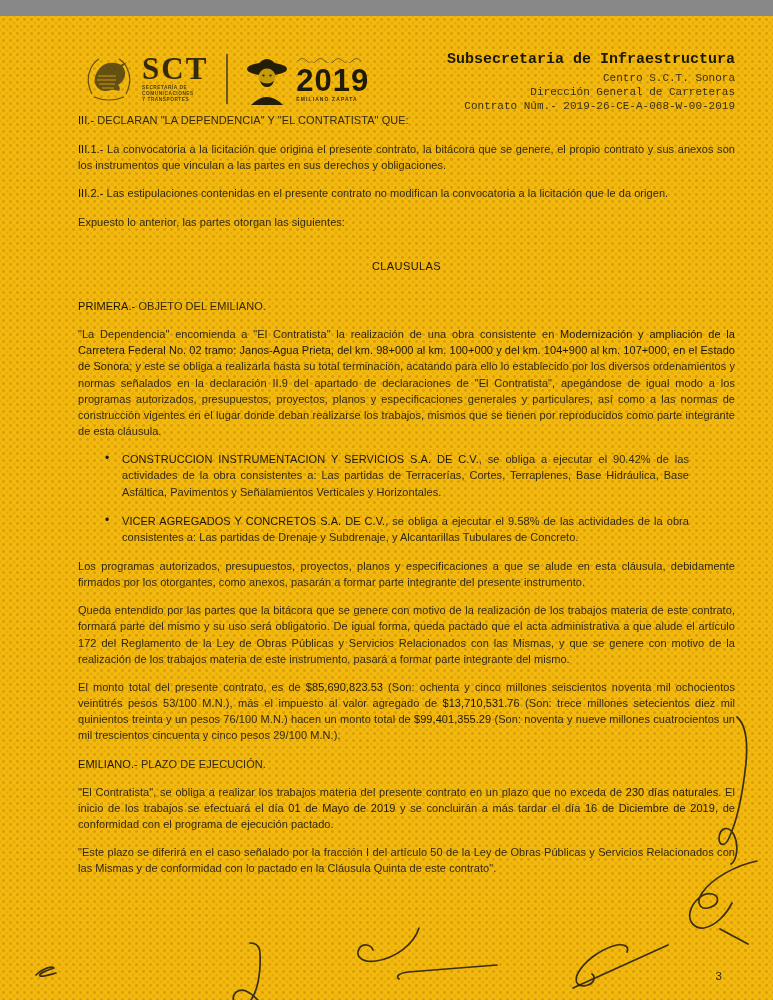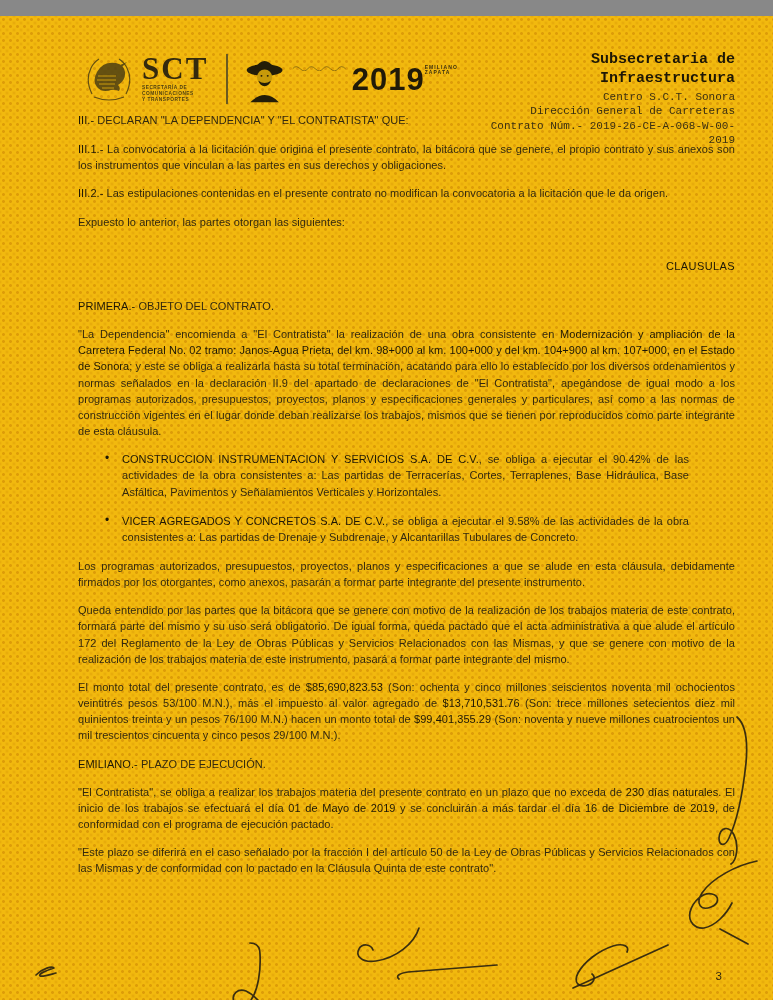--- a/index.html
+++ b/index.html
@@ -15,32 +15,32 @@
     color:#33290f;
   }
   
   .header{position:absolute;top:34px;left:84px;right:38px;display:flex;align-items:flex-start;}
   .logo-sct{display:flex;align-items:center;gap:8px;}
   .sct-text{display:flex;flex-direction:column;line-height:1;}
   .sct-acronym{font-family:"Liberation Serif","DejaVu Serif",serif;font-weight:700;font-size:31px;letter-spacing:2px;color:#342a0e;}
   .sct-sub{font-size:4.8px;font-weight:700;letter-spacing:.5px;color:#4d3f12;margin-top:1.5px;}
   .logo-divider{width:2px;height:50px;background:#6b5a20;margin:4px 16px 0 18px;}
   .logo-2019{display:flex;align-items:center;gap:6px;margin-top:2px;}
-  .y2019-text{display:flex;line-height:1;}
+  .y2019-text{display:flex;flex-direction:column;line-height:1;}
   .y2019-digits{font-size:31px;font-weight:800;letter-spacing:1px;color:#201a08;}
   .y2019-caption{font-size:5px;font-weight:700;letter-spacing:1.1px;color:#3a2f10;margin-top:1px;}
   .office{margin-left:auto;text-align:right;line-height:1.28;font-family:Liberation Mono, monospace;}
   .office-line1{font-size:15px;font-weight:700;color:#1d1706;margin-bottom:2px;}
   .office-line{font-size:11px;color:#3a2f12;}
   
   .doc-body{position:absolute;top:96px;left:78px;right:38px;}
   .blk{margin:0 0 12px;text-align:justify;font-size:11px;line-height:1.47;letter-spacing:.05px;}
   .blk .b{font-weight:400;color:#1d1706;}
   .blk.heading{margin-bottom:13px;}
-  .blk.center{text-align:right;font-weight:700;color:#1d1706;margin:28px 0 24px;letter-spacing:.4px;}
+  .blk.center{text-align:center;font-weight:700;color:#1d1706;margin:28px 0 24px;letter-spacing:.4px;}
   .blk.clause{margin-top:4px;}
   .blk.bullet{margin:0 46px 13px 44px;position:relative;}
   .blk.bullet .dot{position:absolute;left:-17px;top:-1px;font-size:12px;color:#1d1706;}
   
   .sigs{position:absolute;inset:0;pointer-events:none;}
   .sigs path{fill:none;stroke:#2b2310;stroke-width:1.7;stroke-linecap:round;stroke-linejoin:round;opacity:.92;}
   .page-num{position:absolute;right:51px;top:954px;font-size:11.5px;color:#33290f;}
   .script-squiggle{display:block;margin-bottom:2px;}
 </style>
 </head>
@@ -102,21 +102,21 @@
       <div class="office-line">Contrato Núm.- 2019-26-CE-A-068-W-00-2019</div>
     </div>
   </div>
 
   <div class="doc-body">
       <p class="blk heading"><span class="b">III.- </span><span>DECLARAN "LA DEPENDENCIA" Y "EL CONTRATISTA" QUE:</span></p>
       <p class="blk para"><span class="b">III.1.- </span><span>La convocatoria a la licitación que origina el presente contrato, la bitácora que se genere, el propio contrato y sus anexos son los instrumentos que vinculan a las partes en sus derechos y obligaciones.</span></p>
       <p class="blk para"><span class="b">III.2.- </span><span>Las estipulaciones contenidas en el presente contrato no modifican la convocatoria a la licitación  que le da origen.</span></p>
       <p class="blk para"><span>Expuesto lo anterior, las partes otorgan las siguientes:</span></p>
       <p class="blk center"><span class="b">CLAUSULAS</span></p>
-      <p class="blk clause"><span class="b">PRIMERA.- </span><span>OBJETO DEL CONTRATO.</span></p>
+      <p class="blk clause"><span class="b">PRIMERA.- </span><span>OBJETO DEL EMILIANO.</span></p>
       <p class="blk para"><span>"La Dependencia" encomienda a "El Contratista" la realización de una obra consistente en </span><span class="b">Modernización y ampliación de la Carretera Federal No. 02 tramo: Janos-Agua Prieta, del km. 98+000 al km. 100+000 y del km. 104+900 al km. 107+000, en el Estado de Sonora</span><span>; y este se obliga a realizarla hasta su total terminación, acatando para ello lo establecido por los diversos ordenamientos y normas señalados en la declaración II.9 del apartado de declaraciones de "El Contratista", apegándose de igual modo a los programas autorizados, presupuestos, proyectos, planos y especificaciones generales y particulares, así como a las normas de construcción vigentes en el lugar donde deban realizarse los trabajos, mismos que se tienen por reproducidos como parte integrante de esta cláusula.</span></p>
       <p class="blk bullet"><span class="dot">•</span><span class="b">CONSTRUCCION INSTRUMENTACION Y SERVICIOS S.A. DE C.V.</span><span>, se obliga a ejecutar el 90.42% de las actividades de la obra consistentes a: Las partidas de Terracerías, Cortes, Terraplenes, Base Hidráulica, Base Asfáltica, Pavimentos y Señalamientos Verticales y Horizontales.</span></p>
       <p class="blk bullet"><span class="dot">•</span><span class="b">VICER AGREGADOS Y CONCRETOS S.A. DE C.V.</span><span>, se obliga a ejecutar el 9.58% de las actividades de la obra consistentes a: Las partidas de Drenaje y Subdrenaje, y Alcantarillas Tubulares de Concreto.</span></p>
       <p class="blk para"><span>Los programas autorizados, presupuestos, proyectos, planos y especificaciones a que se alude en esta cláusula, debidamente firmados por los otorgantes, como anexos, pasarán a formar parte integrante del presente instrumento.</span></p>
       <p class="blk para"><span>Queda entendido por las partes que la bitácora que se genere con motivo de la realización de los trabajos materia de este contrato, formará parte del mismo y su uso será obligatorio. De igual forma, queda pactado que el acta administrativa a que alude el artículo 172 del Reglamento de la Ley de Obras Públicas y Servicios Relacionados con las Mismas, y que se genere con motivo de la realización de los trabajos materia de este instrumento, pasará a formar parte integrante del mismo.</span></p>
       <p class="blk para"><span>El monto total del presente contrato, es de </span><span class="b">$85,690,823.53</span><span> (Son: ochenta y cinco millones seiscientos noventa mil ochocientos veintitrés pesos 53/100 M.N.), más el impuesto al valor agregado de </span><span class="b">$13,710,531.76</span><span> (Son: trece millones setecientos diez mil quinientos treinta y un pesos 76/100 M.N.) hacen un monto total de </span><span class="b">$99,401,355.29</span><span> (Son: noventa y nueve millones cuatrocientos un mil trescientos cincuenta y cinco pesos 29/100 M.N.).</span></p>
       <p class="blk clause"><span class="b">EMILIANO.- </span><span>PLAZO DE EJECUCIÓN.</span></p>
       <p class="blk para"><span>"El Contratista", se obliga a realizar los trabajos materia del presente contrato en un plazo que no exceda de </span><span class="b">230 días naturales</span><span>. El inicio de los trabajos se efectuará el día </span><span class="b">01 de Mayo de 2019</span><span> y se concluirán a más tardar el día </span><span class="b">16 de Diciembre de 2019</span><span>, de conformidad con el programa de ejecución pactado.</span></p>
       <p class="blk para"><span>"Este plazo se diferirá en el caso señalado por la fracción I del artículo 50 de la Ley de Obras Públicas y Servicios Relacionados con las Mismas y de conformidad con lo pactado en la Cláusula Quinta de este contrato".</span></p>
     </div>

